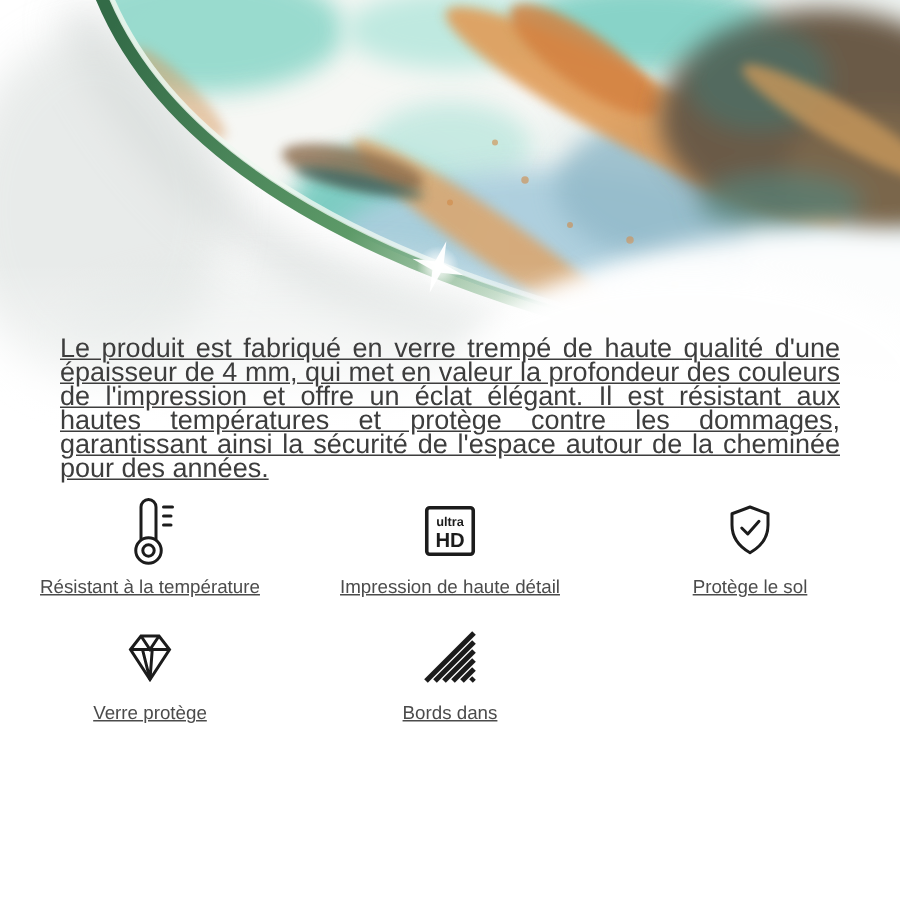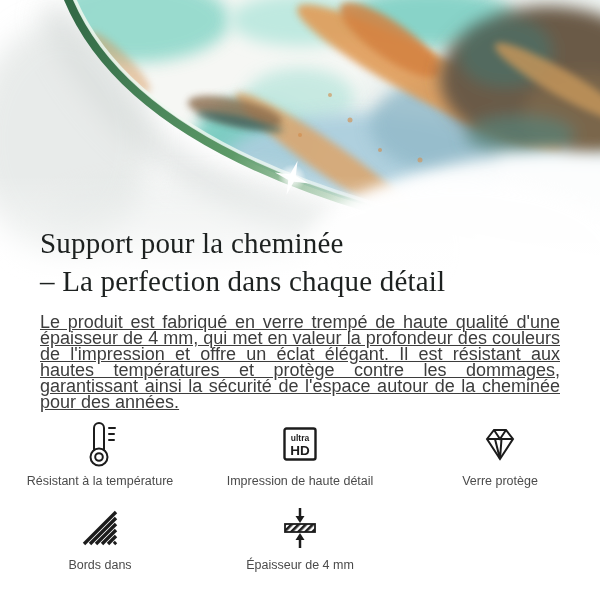--- a/index.html
+++ b/index.html
@@ -10,21 +10,21 @@
   .content{position:relative;z-index:2;margin-top:-86px;padding:0 40px;}
   h1{margin:0 0 14px 0;font-family:"Liberation Serif","DejaVu Serif",serif;
      font-weight:400;font-size:29px;line-height:38px;color:var(--heading,#1d2120);
      letter-spacing:.2px;}
   .body-text{margin:0;font-size:18px;line-height:16px;color:var(--body,#3d3d3d);
      text-align:justify;text-decoration:underline;}
   .features{display:grid;grid-template-columns:repeat(3,1fr);row-gap:16px;
      margin-top:10px;width:600px;margin-left:-40px;}
   .cell{display:flex;flex-direction:column;align-items:center;}
   .icon-box{height:48px;display:flex;align-items:center;justify-content:center;}
-  .feat-label{margin-top:6px;font-size:12.5px;color:var(--label,#4b4b4b);text-align:center;}
+  .feat-label{margin-top:6px;font-size:12.5px;color:var(--label,#4b4b4b);text-align:center;text-decoration:underline;}
   .ico{stroke:var(--icon,#1c1c1c);fill:none;stroke-width:2;}
 </style>
 </head>
 <body>
 
 <div class="page">
 
   <div class="hero">
     <svg width="600" height="310" viewBox="0 0 600 310">
       <defs>
@@ -122,24 +122,20 @@
 
       <g>
         <ellipse cx="560" cy="258" rx="240" ry="105" fill="#ffffff" filter="url(#bM)" opacity="0.95"></ellipse>
         <ellipse cx="460" cy="250" rx="160" ry="70" fill="#ffffff" filter="url(#bM)" opacity="0.8"></ellipse>
         <rect x="0" y="175" width="600" height="135" fill="url(#fadeV)"></rect>
       </g>
     </svg>
   </div>
 
   <div class="content">
-    <h1>
-      <div>Support pour la cheminée</div>
-      <div>– La perfection dans chaque détail</div>
-    </h1>
     <p class="body-text">Le produit est fabriqué en verre trempé de haute qualité d'une épaisseur de 4 mm, qui met en valeur la profondeur des couleurs de l'impression et offre un éclat élégant. Il est résistant aux hautes températures et protège contre les dommages, garantissant ainsi la sécurité de l'espace autour de la cheminée pour des années.</p>
 
     <div class="features">
 
       <div class="cell">
         <div class="icon-box">
           <svg class="ico" width="36" height="48" viewBox="0 0 36 48" stroke-linecap="round" stroke-linejoin="round">
             <path d="M12 29.5 V8 a5 5 0 0 1 10 0 V29.5"></path>
             <circle cx="17" cy="37" r="8.5"></circle>
             <circle cx="17" cy="37" r="3.8"></circle>
@@ -153,20 +149,29 @@
         <div class="icon-box">
           <svg width="34" height="34" viewBox="0 0 34 34">
             <rect x="1.5" y="1.5" width="31" height="31" rx="2" fill="none" stroke="#1c1c1c" stroke-width="2.4"></rect>
             <text x="17" y="13.5" text-anchor="middle" font-family="Liberation Sans, sans-serif" font-size="8.5" font-weight="600" fill="#1c1c1c">ultra</text>
             <text x="17" y="27.5" text-anchor="middle" font-family="Liberation Sans, sans-serif" font-size="13.5" font-weight="800" fill="#1c1c1c">HD</text>
           </svg>
         </div>
         <div class="feat-label">Impression de haute détail</div>
       </div>
 
+      <div class="cell">
+        <div class="icon-box">
+          <svg class="ico" width="34" height="38" viewBox="0 0 34 38" stroke-width="2.2" stroke-linecap="round" stroke-linejoin="round">
+            <path d="M17 3 L29 7.5 V15 C29 23.5 24 29.5 17 33.5 C10 29.5 5 23.5 5 15 V7.5 Z"></path>
+            <path d="M11.5 17 L15.5 21 L23 12.5"></path>
+          </svg>
+        </div>
+        <div class="feat-label">Protège le sol</div>
+      </div>
 
       <div class="cell">
         <div class="icon-box">
           <svg class="ico" width="40" height="38" viewBox="0 0 40 38" stroke-width="1.9" stroke-linejoin="miter">
             <path d="M7 14 L14 5 H26 L33 14 L20 34 Z"></path>
             <path d="M7 14 H33"></path>
             <path d="M14 5 L20 14 L26 5"></path>
             <path d="M15 14 L20 34 M21.5 14 L20 34"></path>
           </svg>
         </div>
@@ -182,34 +187,16 @@
               <path d="M15 35 L35 15"></path>
               <path d="M21 35 L35 21"></path>
               <path d="M27 35 L35 27"></path>
               <path d="M33 35 L35 33"></path>
             </g>
           </svg>
         </div>
         <div class="feat-label">Bords dans</div>
       </div>
 
-      <div class="cell">
-        <div class="icon-box">
-          <svg width="40" height="44" viewBox="0 0 40 44">
-            <defs>
-              <pattern id="hp" width="5" height="5" patternTransform="rotate(45)" patternUnits="userSpaceOnUse">
-                <rect width="5" height="5" fill="#ffffff"></rect>
-                <rect width="2.6" height="5" fill="#1c1c1c"></rect>
-              </pattern>
-            </defs>
-            <path d="M20 2 V10" stroke="#1c1c1c" stroke-width="2.5"></path>
-            <path d="M15.5 10 H24.5 L20 17 Z" fill="#1c1c1c"></path>
-            <rect x="5" y="18" width="30" height="8" fill="url(#hp)" stroke="#1c1c1c" stroke-width="1.8"></rect>
-            <path d="M15.5 34 H24.5 L20 27 Z" fill="#1c1c1c"></path>
-            <path d="M20 34 V42" stroke="#1c1c1c" stroke-width="2.5"></path>
-          </svg>
-        </div>
-        <div class="feat-label">Épaisseur de 4 mm</div>
-      </div>
 
     </div>
   </div>
 </div>
 
 </body></html>

